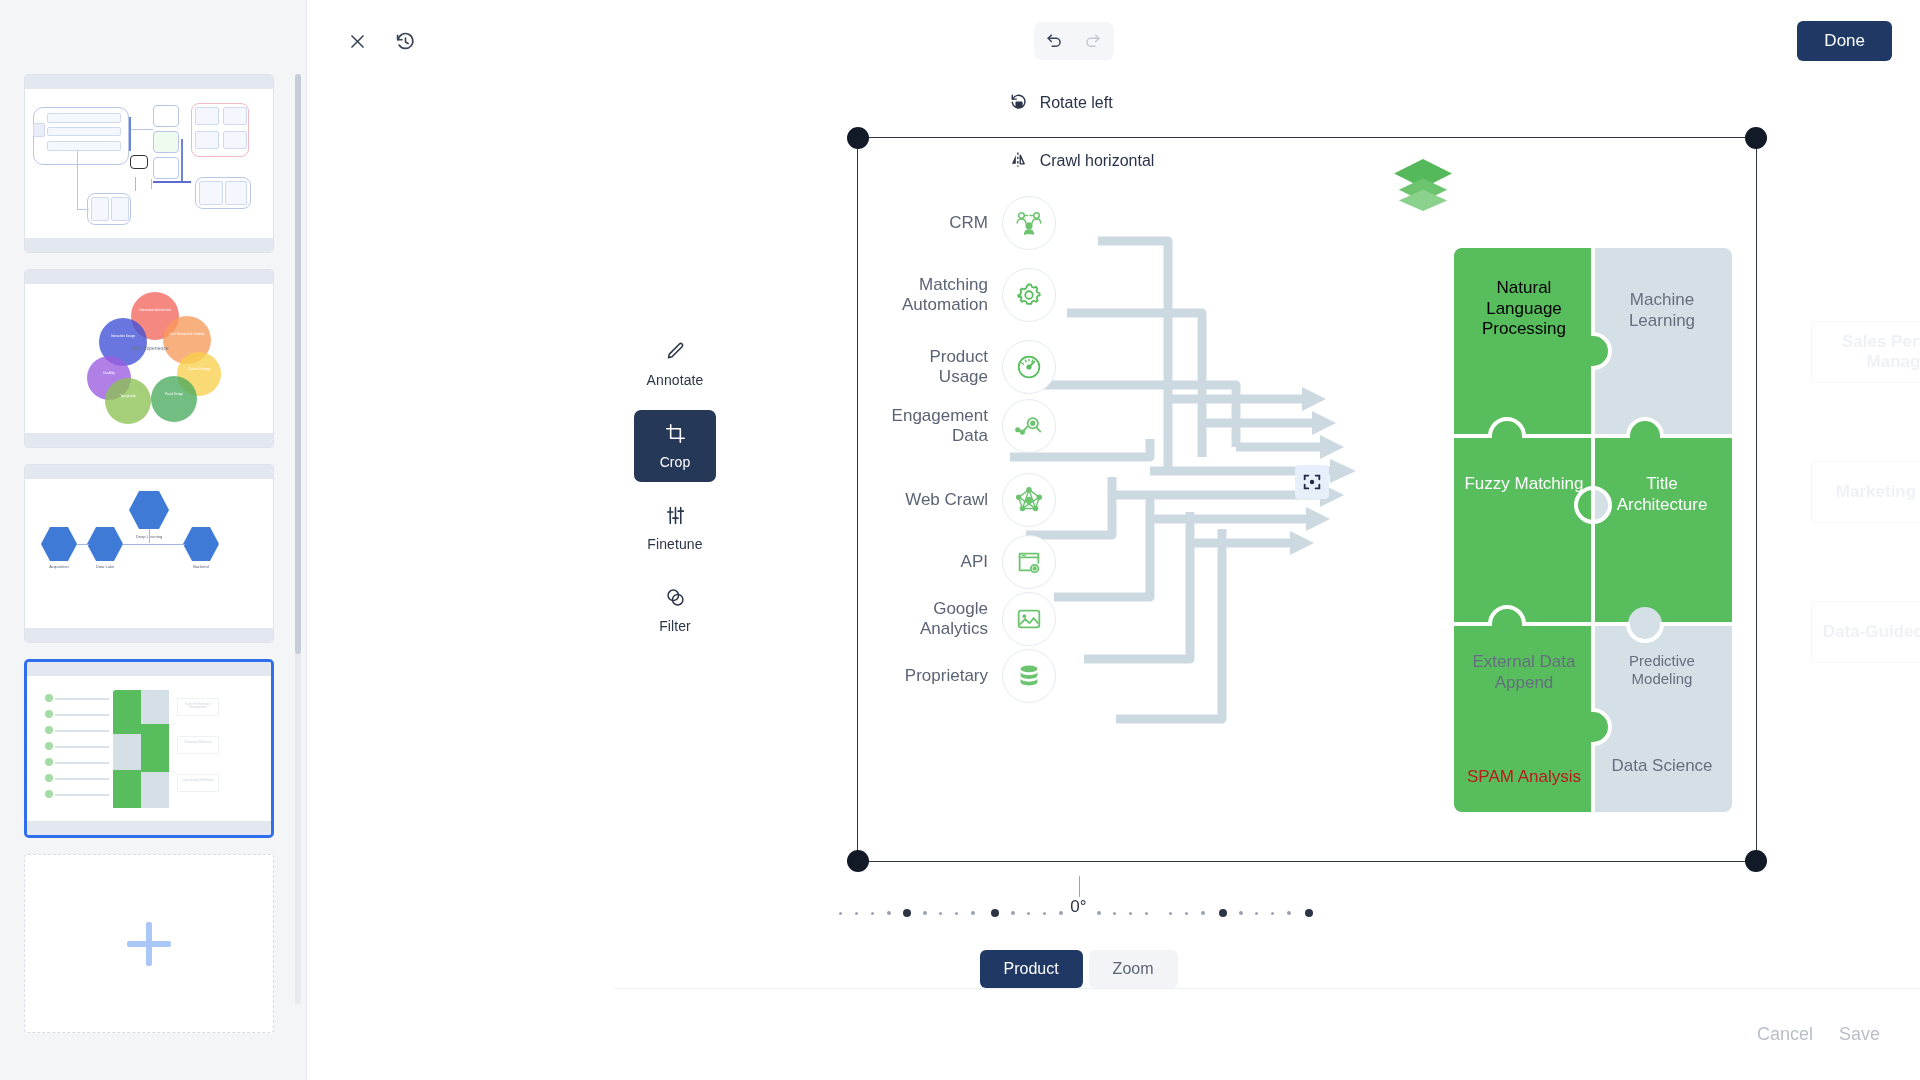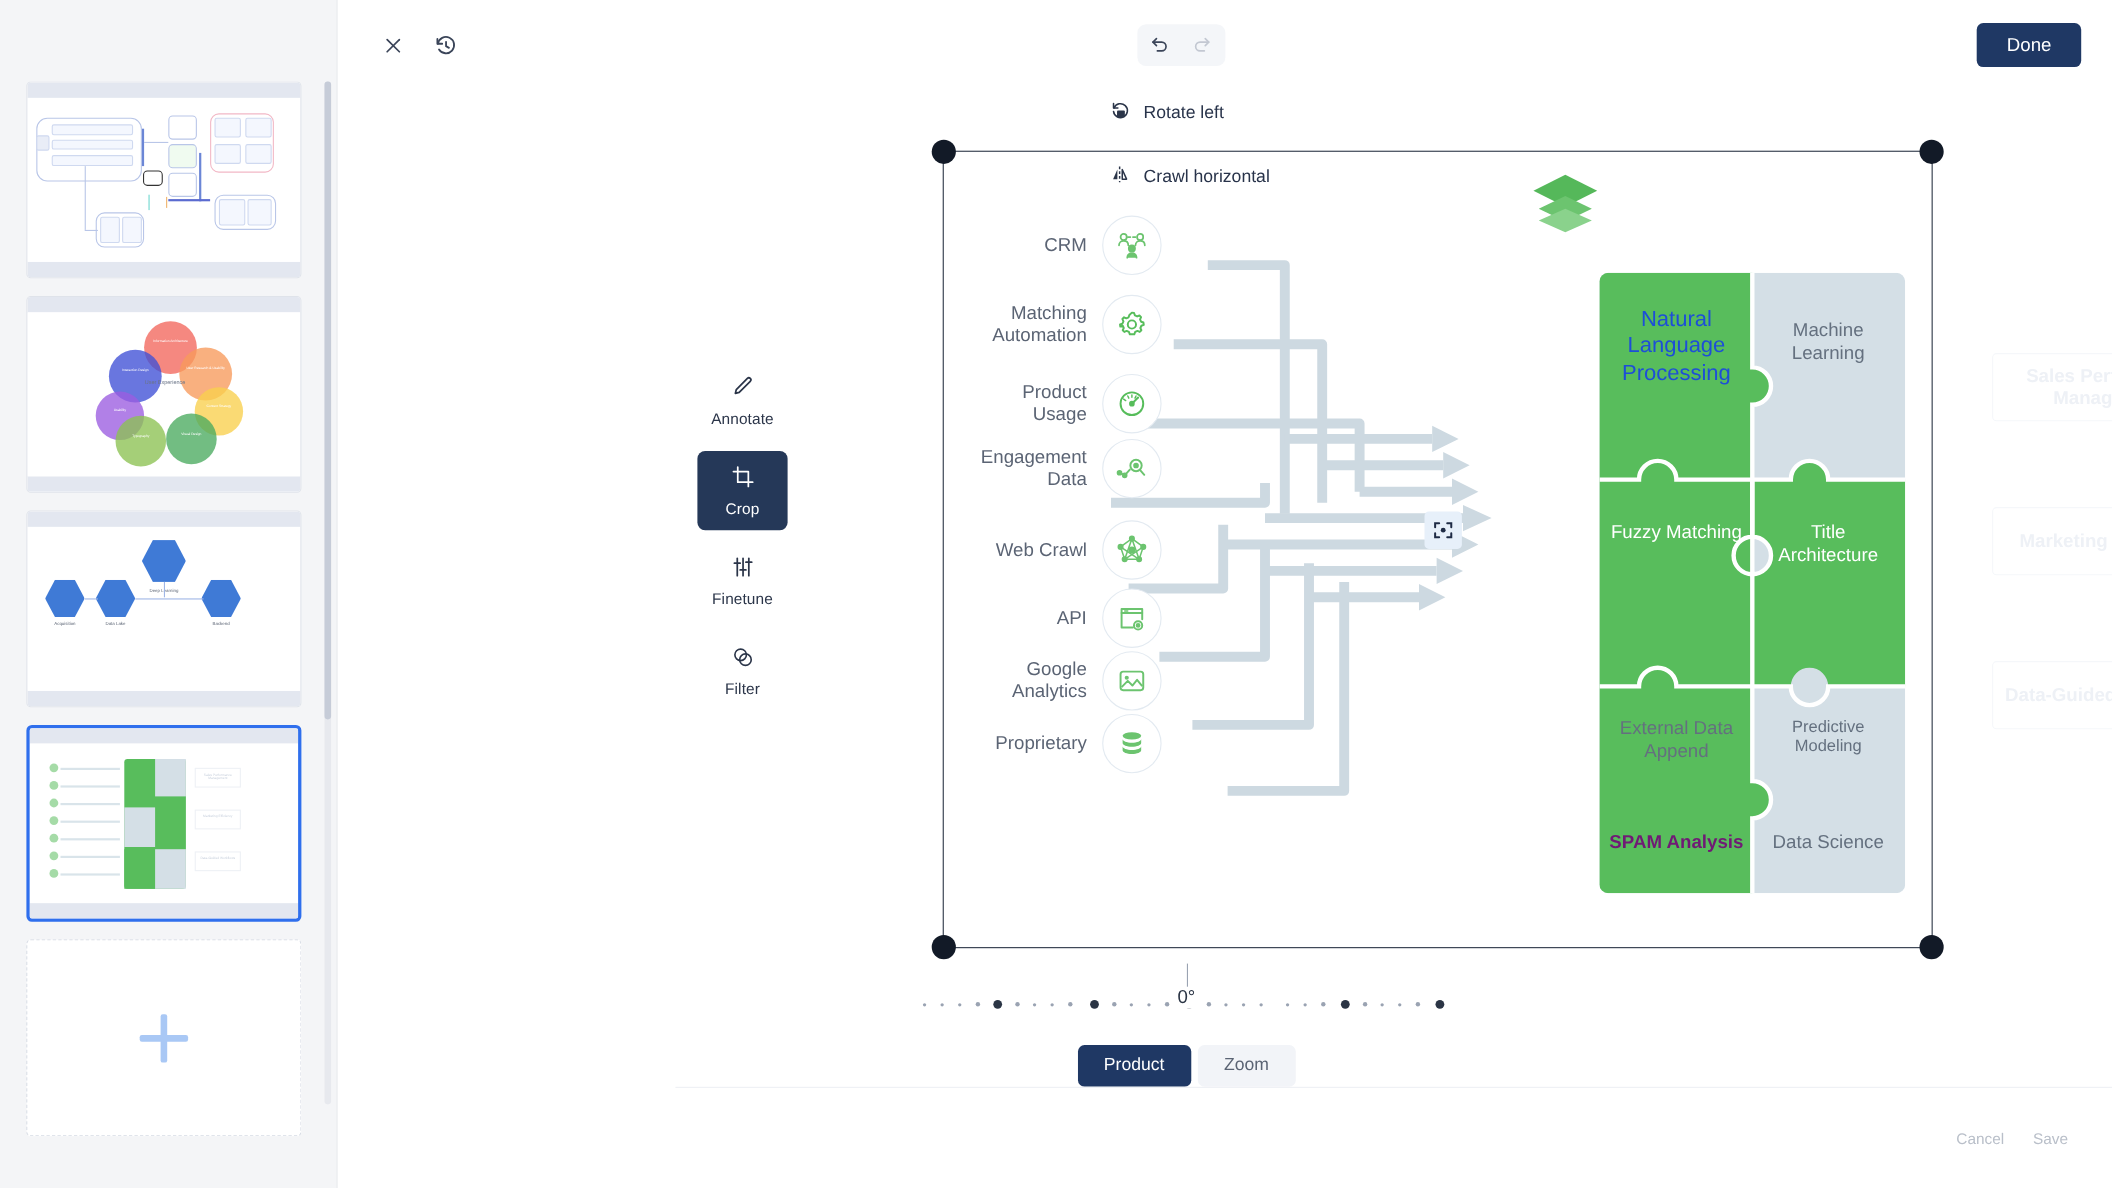--- a/index.html
+++ b/index.html
@@ -204,21 +204,21 @@
   .mode-btn.active { background:#1f3864; color:#fff; }
 
   
   .footer {
     position:absolute; left:307px; right:0; bottom:0; height:92px;
     background:#fff; border-top:1px solid #eef0f4;
     display:flex; align-items:center; justify-content:flex-end; gap:26px;
     padding-right:40px;
   }
   .foot-btn {
-    background:none; border:none; font-size:14px; color:#b9bfc9; cursor:pointer;
+    background:none; border:none; font-size:18px; color:#b9bfc9; cursor:pointer;
     font-family:"Liberation Sans", sans-serif;
   }
 </style>
 </head>
 <body>
 
 <div id="app">
 
   <div class="sidebar">
 
@@ -632,27 +632,27 @@
             <path d="M0 188 H36 a17 17 0 0 1 34 0 H174 a17 17 0 0 1 34 0 H278"></path>
             <path d="M139 188 V274 a17 17 0 0 0 0 -34 Z" fill="none"></path>
             <path d="M139 188 V240 a17 17 0 0 0 0 34 V376"></path>
             <path d="M0 376 H36 a17 17 0 0 1 34 0 H174 a17 17 0 0 0 34 0 H278"></path>
             <path d="M139 376 V462 a17 17 0 0 1 0 34 V564"></path>
           </g>
         </g>
       </svg>
 
       <div style="position:absolute;left:604px;top:111px;width:278px;height:564px;">
-        <div style="position:absolute;left:8px;top:30px;width:124px;text-align:center;color:#1d4ed8;font-size:20px;line-height:1.22;">Natural Language Processing</div>
+        <div style="position:absolute;left:8px;top:30px;width:124px;text-align:center;color:#000000;font-size:17px;line-height:1.22;">Natural Language Processing</div>
         <div style="position:absolute;left:146px;top:42px;width:124px;text-align:center;color:#64707f;font-size:17px;line-height:1.22;">Machine Learning</div>
         <div style="position:absolute;left:8px;top:226px;width:124px;text-align:center;color:#fff;font-size:17px;line-height:1.22;">Fuzzy Matching</div>
         <div style="position:absolute;left:146px;top:226px;width:124px;text-align:center;color:#fff;font-size:17px;line-height:1.22;">Title Architecture</div>
         <div style="position:absolute;left:4px;top:404px;width:132px;text-align:center;color:#64707f;font-size:17px;line-height:1.22;">External Data Append</div>
         <div style="position:absolute;left:146px;top:404px;width:124px;text-align:center;color:#64707f;font-size:15px;line-height:1.22;">Predictive Modeling</div>
-        <div style="position:absolute;left:8px;top:508px;width:124px;text-align:center;color:#701a75;font-size:17px;line-height:1.22;font-weight:bold;">SPAM Analysis</div>
+        <div style="position:absolute;left:8px;top:519px;width:124px;text-align:center;color:#b91c1c;font-size:17px;line-height:1.22;">SPAM Analysis</div>
         <div style="position:absolute;left:146px;top:508px;width:124px;text-align:center;color:#64707f;font-size:17px;line-height:1.22;">Data Science</div>
       </div>
 
       <div class="out-row" style="left:961px;top:184px;">
         <div class="out-card">Sales Performance Management</div>
       </div>
       <div class="out-row" style="left:961px;top:324px;">
         <div class="out-card">Marketing Efficiency</div>
       </div>
       <div class="out-row" style="left:961px;top:464px;">

